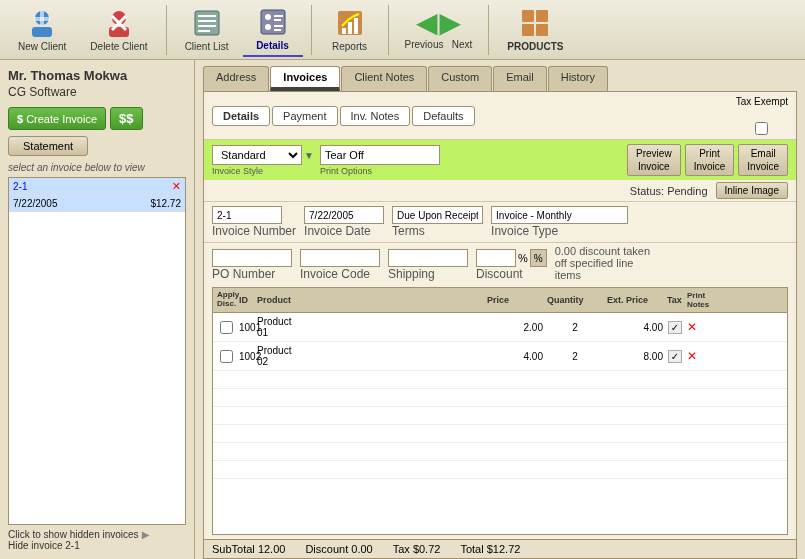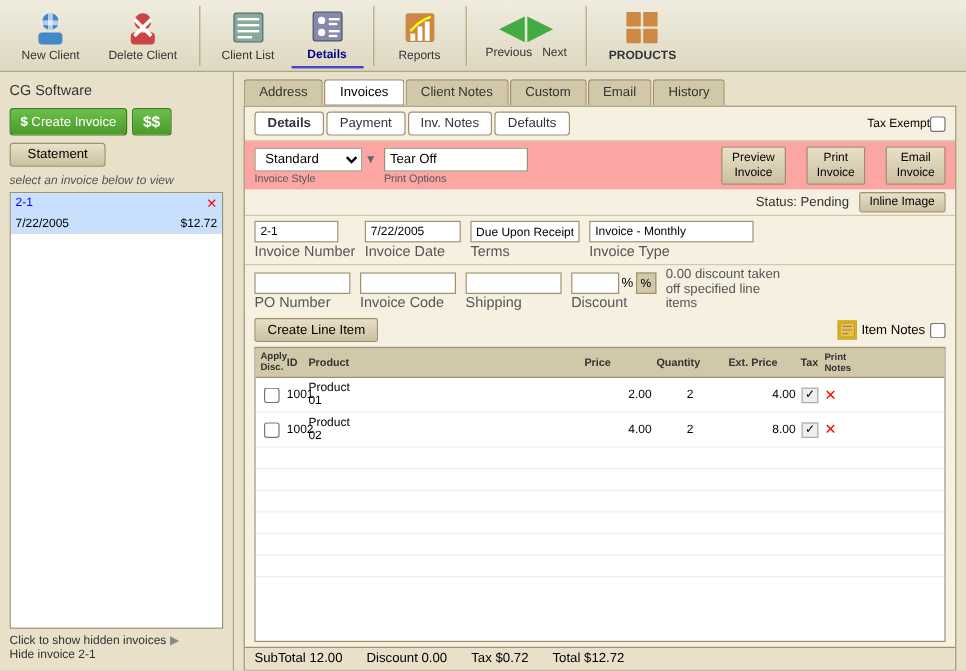--- a/index.html
+++ b/index.html
@@ -147,22 +147,22 @@
       background: #d0c8a8;
       border: 1px solid #a09070;
       border-bottom: none;
       cursor: pointer;
       font-size: 11px;
       border-radius: 3px 3px 0 0;
       color: #333;
     }
     .tab.active {
       background: white;
-      border-bottom: 1px solid #404040;
-      font-weight: normal;
+      border-bottom: 4px solid #404040;
+      font-weight: bold;
       color: #000;
     }
 
     
     .invoice-panel {
       background: #f5f0e0;
       border: 1px solid #a09070;
       margin: 0 8px;
       flex: 1;
       display: flex;
@@ -192,22 +192,23 @@
       border-radius: 3px;
       color: #333;
     }
     .sub-tab.active {
       background: white;
       font-weight: bold;
     }
     .tax-exempt {
       display: flex;
       align-items: center;
-      gap: 0;
-      font-size: 10px;
+      gap: 15px;
+      font-size: 10px;
+      flex-direction: column;
     }
     .form-group {
       display: flex;
       flex-direction: column;
       gap: 1px;
     }
     .form-label { font-size: 9px; color: #555; }
     .form-input {
       border: 1px solid #a09070;
       padding: 2px 4px;
@@ -425,20 +426,21 @@
         <rect x="16" y="16" width="12" height="12" rx="1" fill="#cc8844"></rect>
       </svg>
     </div>
     <span style="font-weight:bold;">PRODUCTS</span>
   </div>
 </div>
 
 <div id="main">
 
   <div id="sidebar">
+    <div class="client-name">Mr. Thomas Mokwa</div>
     <div class="company-name">CG Software</div>
     <div class="sidebar-buttons">
       <button class="green-btn">
         <span style="font-weight:bold;">$</span>
         <span>Create Invoice</span>
       </button>
       <button class="dollar-btn">$$</button>
     </div>
     <div style="margin-bottom:6px;">
       <button class="statement-btn">
@@ -506,40 +508,40 @@
           <div class="sub-tab">
             <span>Defaults</span>
           </div>
         </div>
         <div class="tax-exempt">
           <span>Tax Exempt</span>
           <input type="checkbox" style="">
         </div>
       </div>
 
-      <div style="padding: 4px 8px; display:flex; align-items:flex-end; gap:6px; background:#fca5a5; border-top:1px solid #d0c8a8;">
+      <div style="padding: 4px 8px; display:flex; align-items:flex-end; gap:6px; background:#bef264; border-top:1px solid #d0c8a8;">
 
         <div class="form-group">
           <div style="display:flex; align-items:center; gap:2px;">
             <select style="border:1px solid #a09070; padding:2px 4px; font-size:11px; background:white; height:20px; min-width:90px;">
               <option>Standard</option>
             </select>
             <span style="font-size:10px; color:#666;">▼</span>
           </div>
           <span class="form-label">Invoice Style</span>
         </div>
 
         <div class="form-group">
           <input class="form-input" type="text" value="Tear Off" style="width: 120px;">
           <span class="form-label">Print  Options</span>
         </div>
 
         <div style="flex:1;"></div>
 
-        <div style="display:flex; gap:17px; align-items:flex-start;">
+        <div style="display:flex; gap:4px; align-items:flex-start;">
           <button class="action-btn" style="white-space:pre-line; line-height:1.3;">Preview
 Invoice</button>
           <button class="action-btn" style="white-space:pre-line; line-height:1.3;">Print
 Invoice</button>
           <div style="display:flex; flex-direction:column; align-items:center; gap:2px;">
             <button class="email-btn" style="white-space:pre-line; line-height:1.3;">Email
 Invoice</button>
           </div>
         </div>
       </div>
@@ -588,37 +590,20 @@
             <input class="inv-input" type="text" value="" style="width: 40px;">
             <span style="font-size:11px;">%</span>
             <button style="background:#d0c8a8; border:1px solid #a09070; padding:0 3px; font-size:10px; cursor:pointer; height:18px;">%</button>
           </div>
           <span class="inv-field-label">Discount</span>
         </div>
         <div style="font-size:11px; color:#555; max-width:100px;">0.00 discount taken off specified line items</div>
       </div>
 
       <div class="line-items-area">
-        <div class="create-line-row">
-          <button class="create-line-btn">
-            <span>Create Line Item</span>
-          </button>
-          <div class="item-notes-btn">
-            <div class="item-notes-icon">
-              <svg width="14" height="14" viewBox="0 0 14 14">
-                <rect x="1" y="1" width="12" height="12" rx="1" fill="#f0c040" stroke="#c0a020" stroke-width="1"></rect>
-                <line x1="3" y1="4" x2="11" y2="4" stroke="#888" stroke-width="1"></line>
-                <line x1="3" y1="7" x2="11" y2="7" stroke="#888" stroke-width="1"></line>
-                <line x1="3" y1="10" x2="8" y2="10" stroke="#888" stroke-width="1"></line>
-              </svg>
-            </div>
-            <span style="font-size:11px;">Item Notes</span>
-            <input type="checkbox" style="">
-          </div>
-        </div>
 
         <div class="line-items-table">
 
           <div class="table-header">
             <div class="table-cell" style="font-size:8px; line-height:1.1;">Apply<br>Disc.</div>
             <div class="table-cell">ID</div>
             <div class="table-cell">Product</div>
             <div class="table-cell"></div>
             <div class="table-cell">Price</div>
             <div class="table-cell">Quantity</div>

